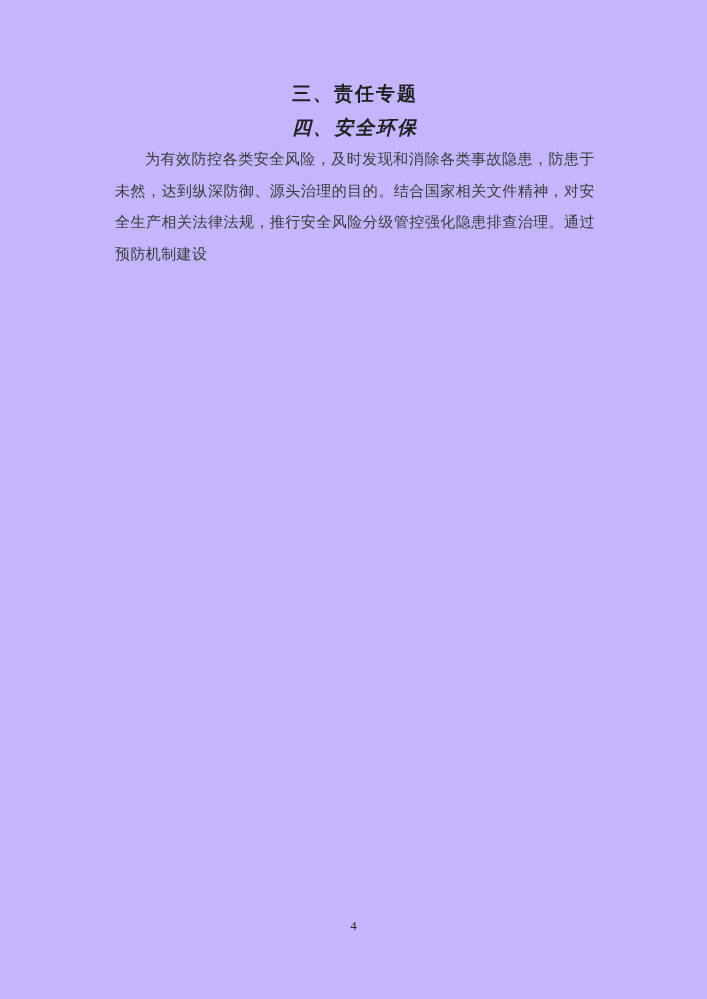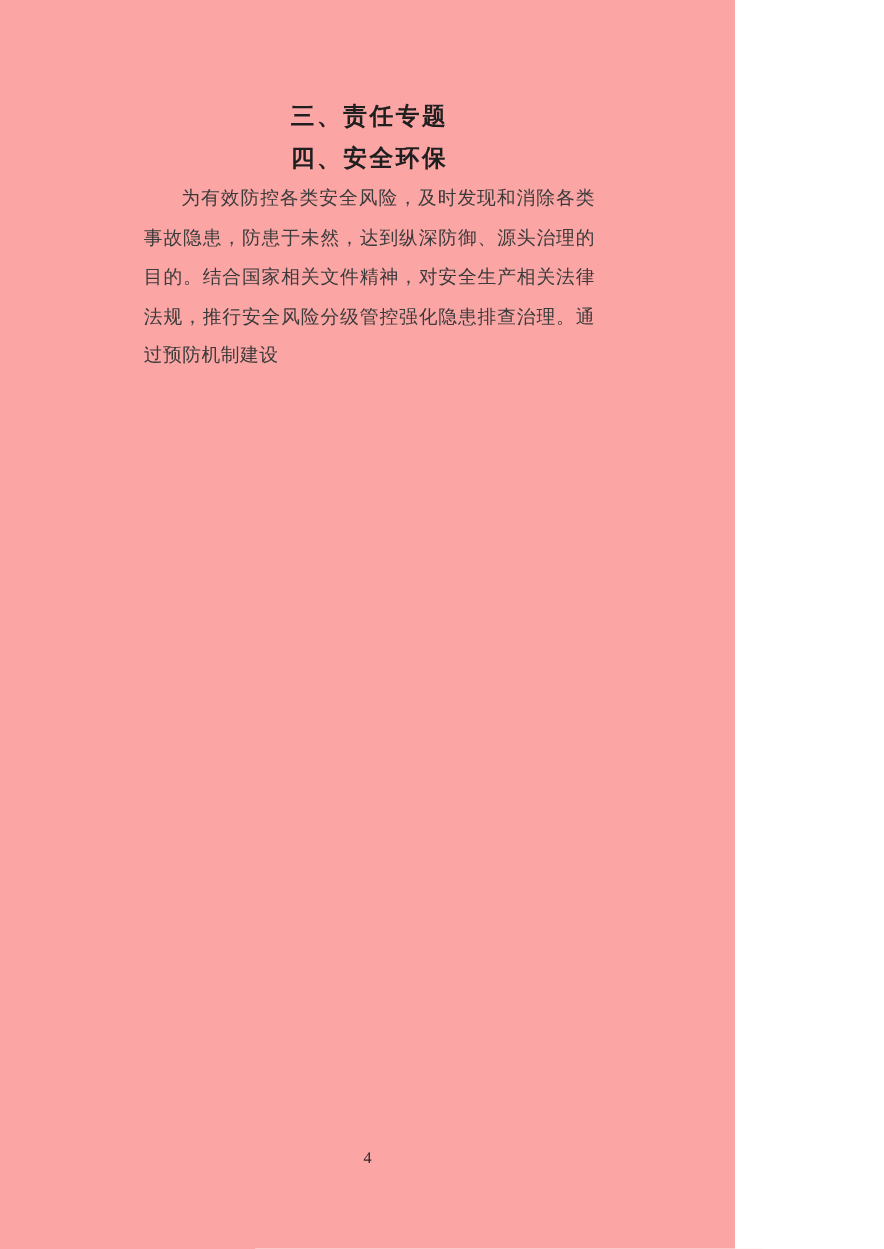--- a/index.html
+++ b/index.html
@@ -1,38 +1,39 @@
 <!DOCTYPE html>
 <html><head>
 <meta charset="utf-8">
 <style>
   html, body { margin: 0; padding: 0; background: #ffffff; }
   .page {
     position: relative;
-    width: 588px;
+    width: 707px;
     height: 999px;
-    background: #fca5a5;
+    background: #c4b5fd;
     overflow: hidden;
     font-family: "Liberation Serif", "DejaVu Serif", serif;
   }
   .content {
     padding: 82px 112px 0 115px;
   }
   .section-heading {
     font-family: "Liberation Sans", "DejaVu Sans", sans-serif;
     font-weight: 700;
     font-size: 19px;
     line-height: 24px;
     color: #1f1f1f;
     text-align: center;
     letter-spacing: 2px;
     margin: 0 0 4px 0;
   }
   .section-heading.second {
     margin-top: 10px;
+    font-style: italic;
   }
   .body-paragraph {
     font-size: 15px;
     line-height: 31.5px;
     color: #3b3b3b;
     text-align: justify;
     text-align-last: left;
     text-indent: 2em;
     letter-spacing: 0.4px;
     margin: 0 0 5px 0;

